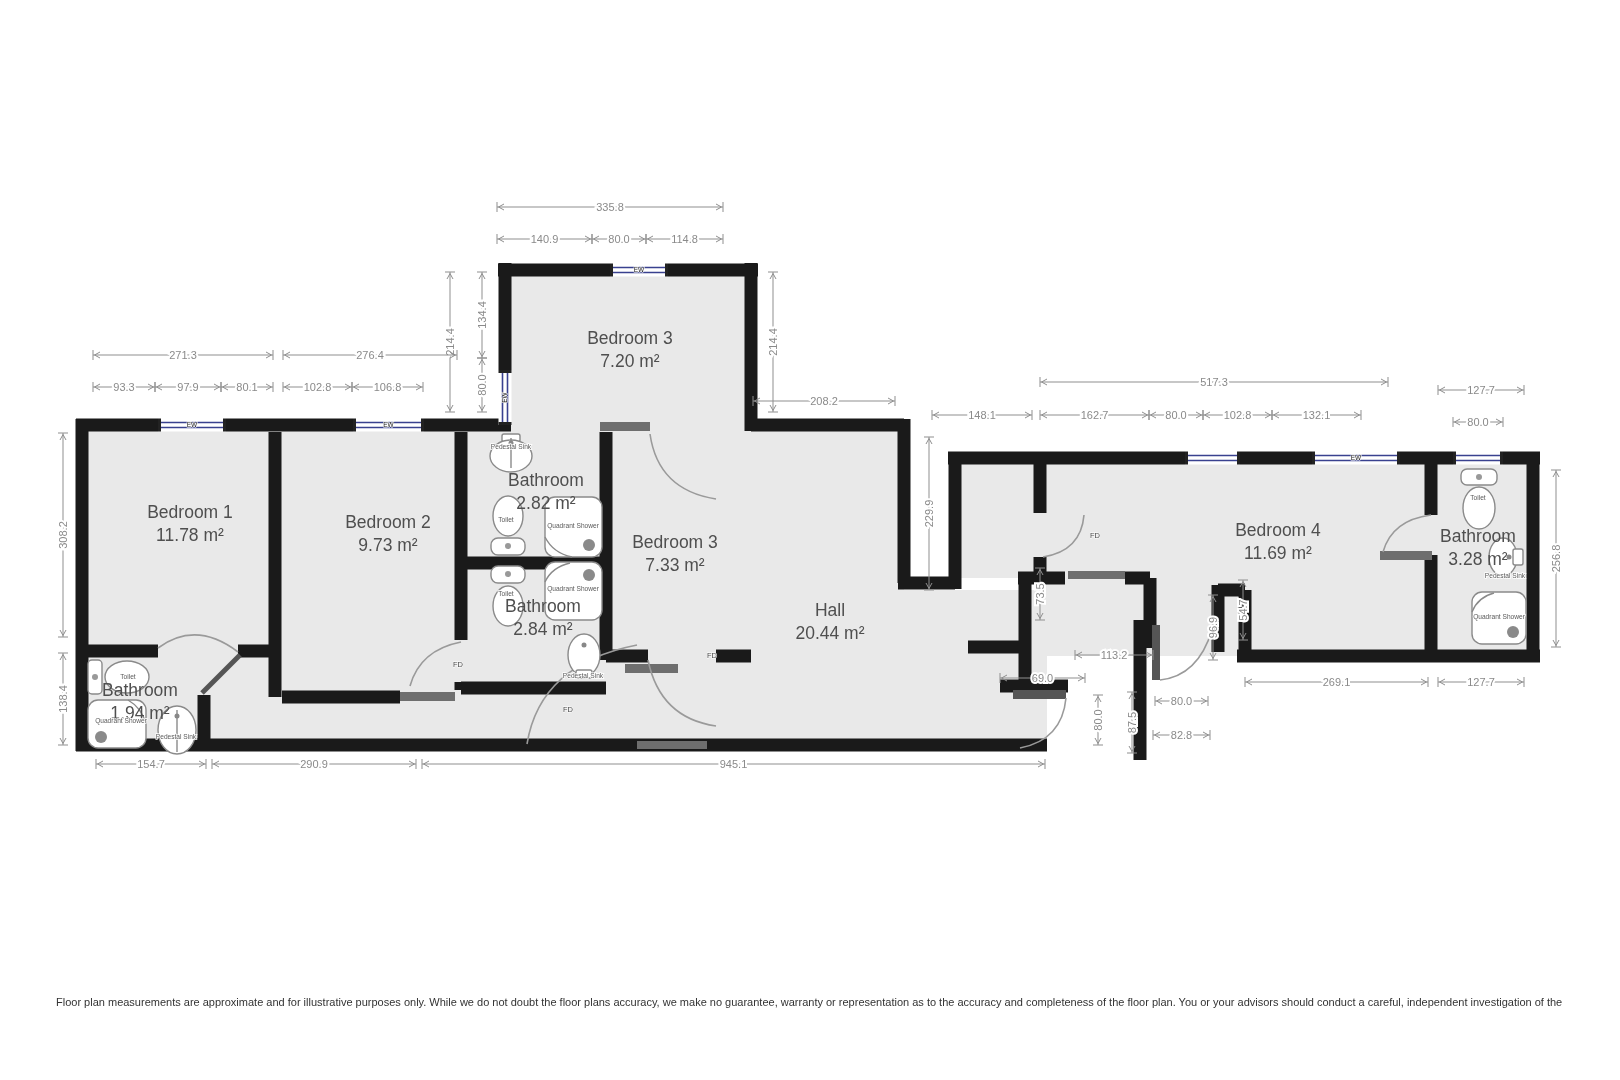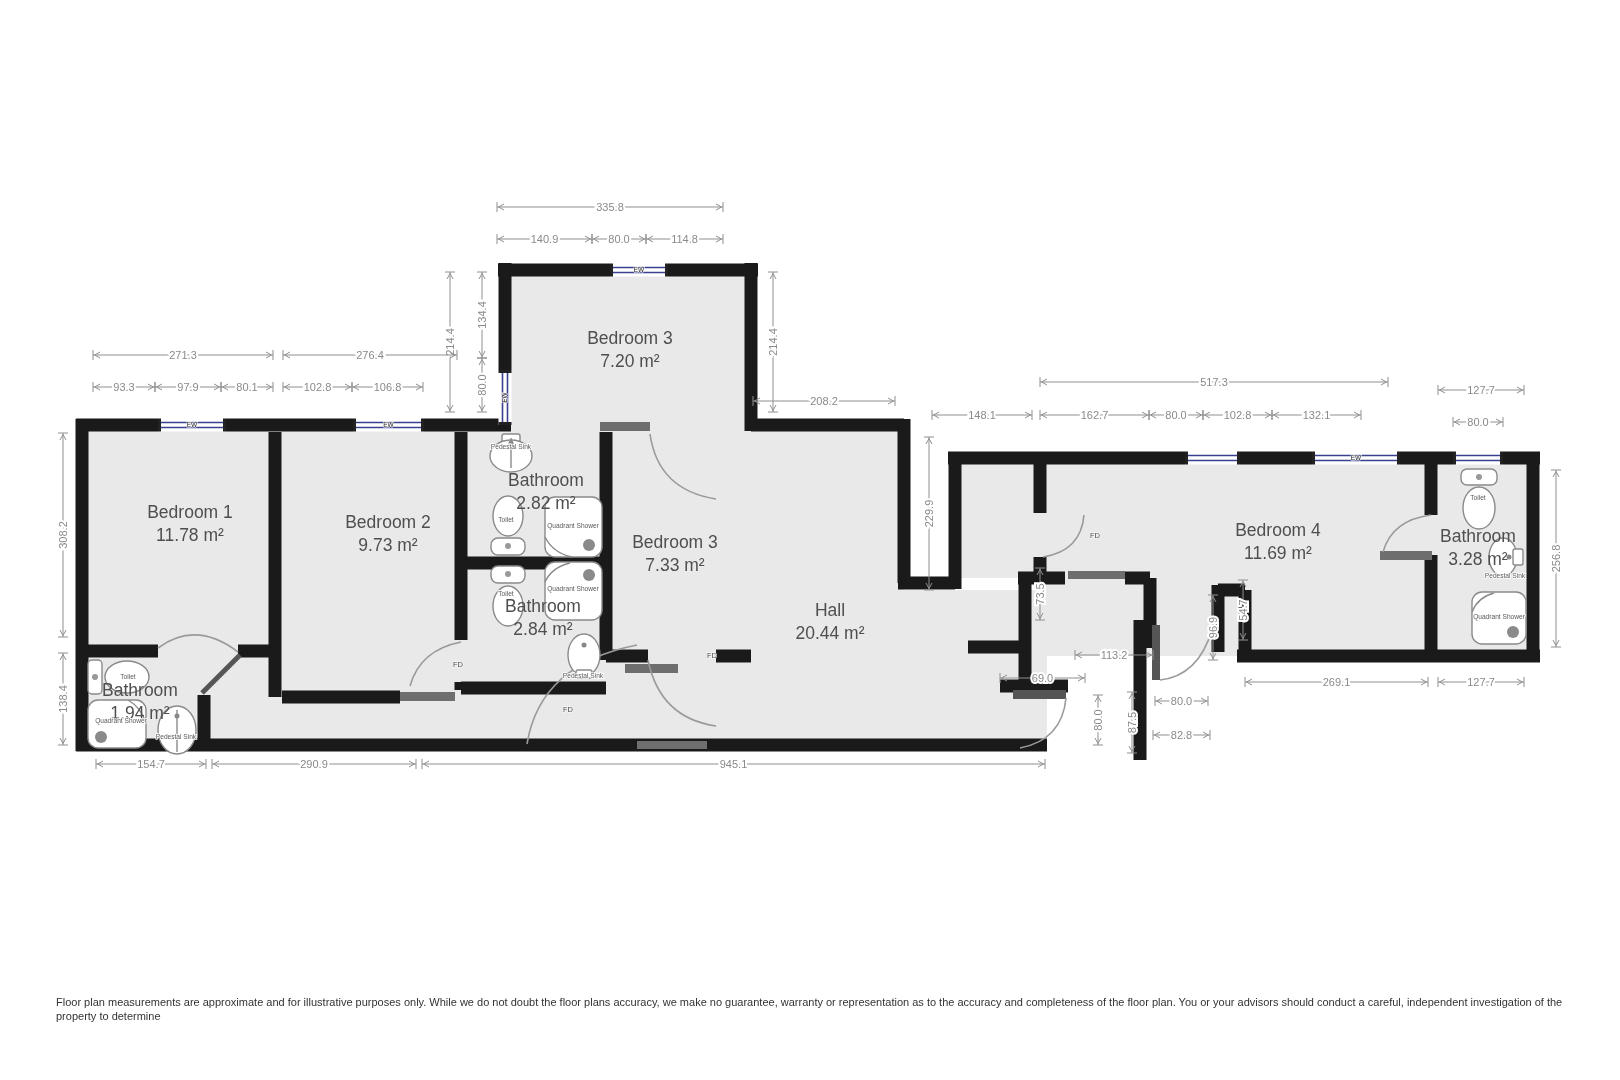--- a/index.html
+++ b/index.html
@@ -528,15 +528,14 @@
     <g id="g-door-labels">
         <text x="458" y="667" class="doorlbl">FD</text>
         <text x="712" y="658" class="doorlbl">FD</text>
         <text x="568" y="712" class="doorlbl">FD</text>
         <text x="1095" y="538" class="doorlbl">FD</text>
       </g>
   </svg>
 
   <div id="disclaimer">
     <div>Floor plan measurements are approximate and for illustrative purposes only. While we do not doubt the floor plans accuracy, we make no guarantee, warranty or representation as to the accuracy and completeness of the floor plan. You or your advisors should conduct a careful, independent investigation of the</div>
-    <div>property to determine</div>
   </div>
 </div>
 
 </body></html>

